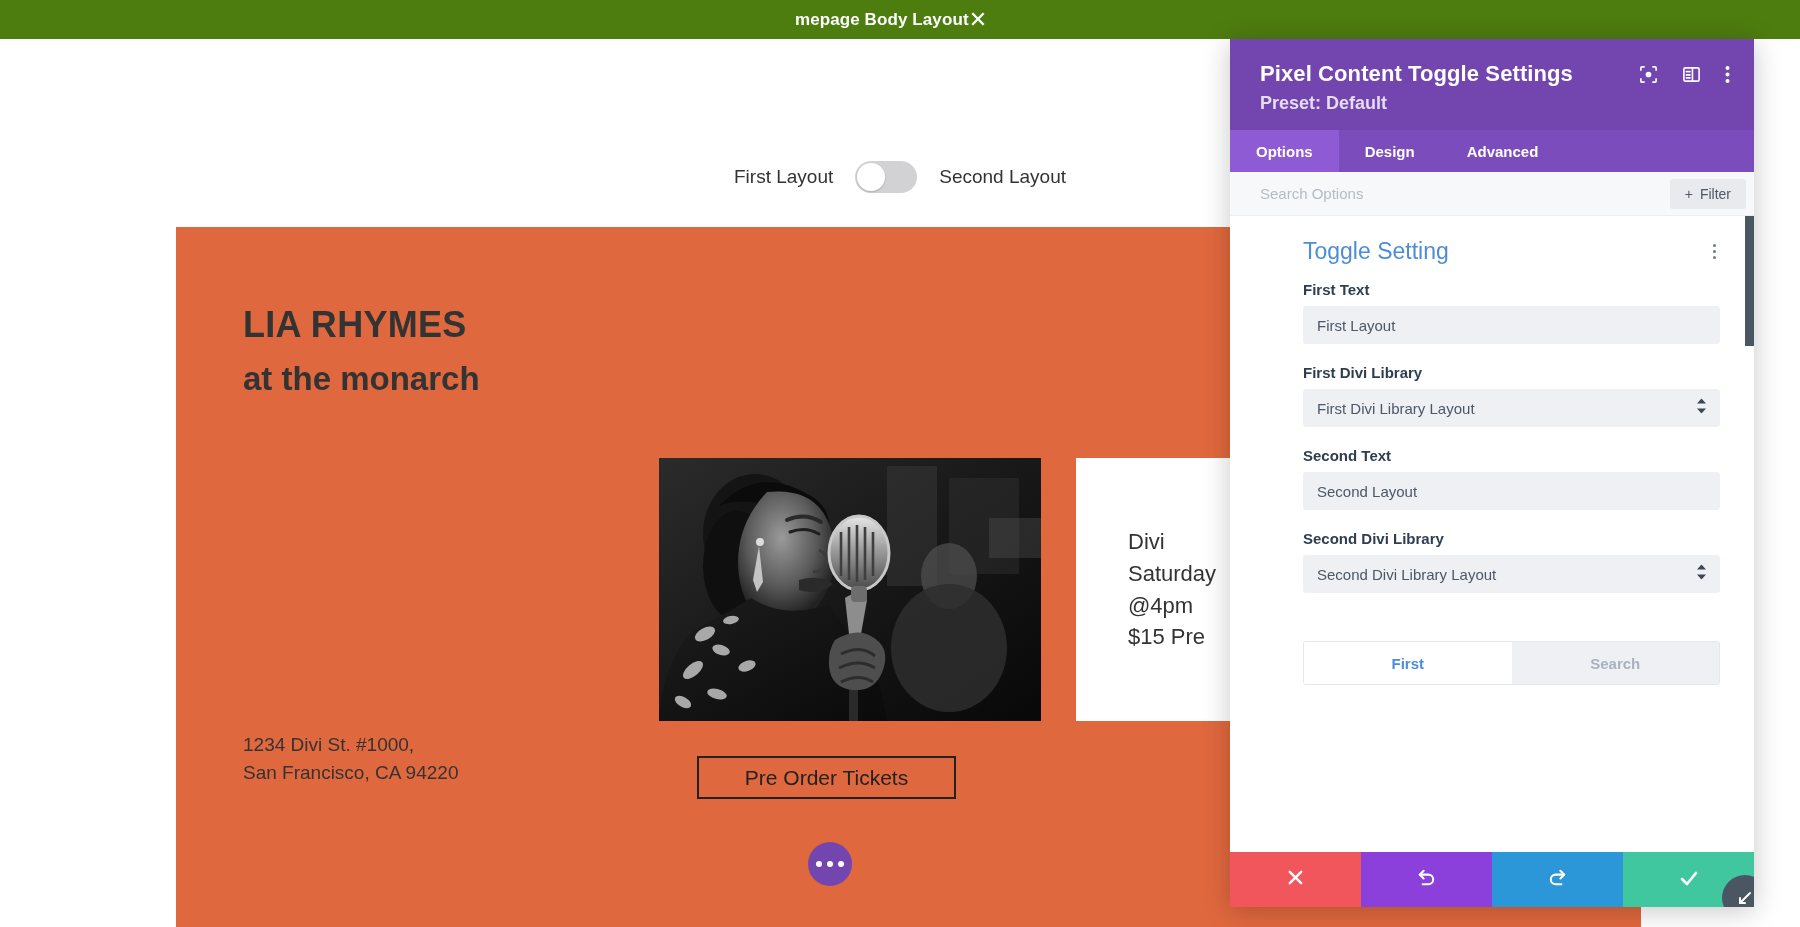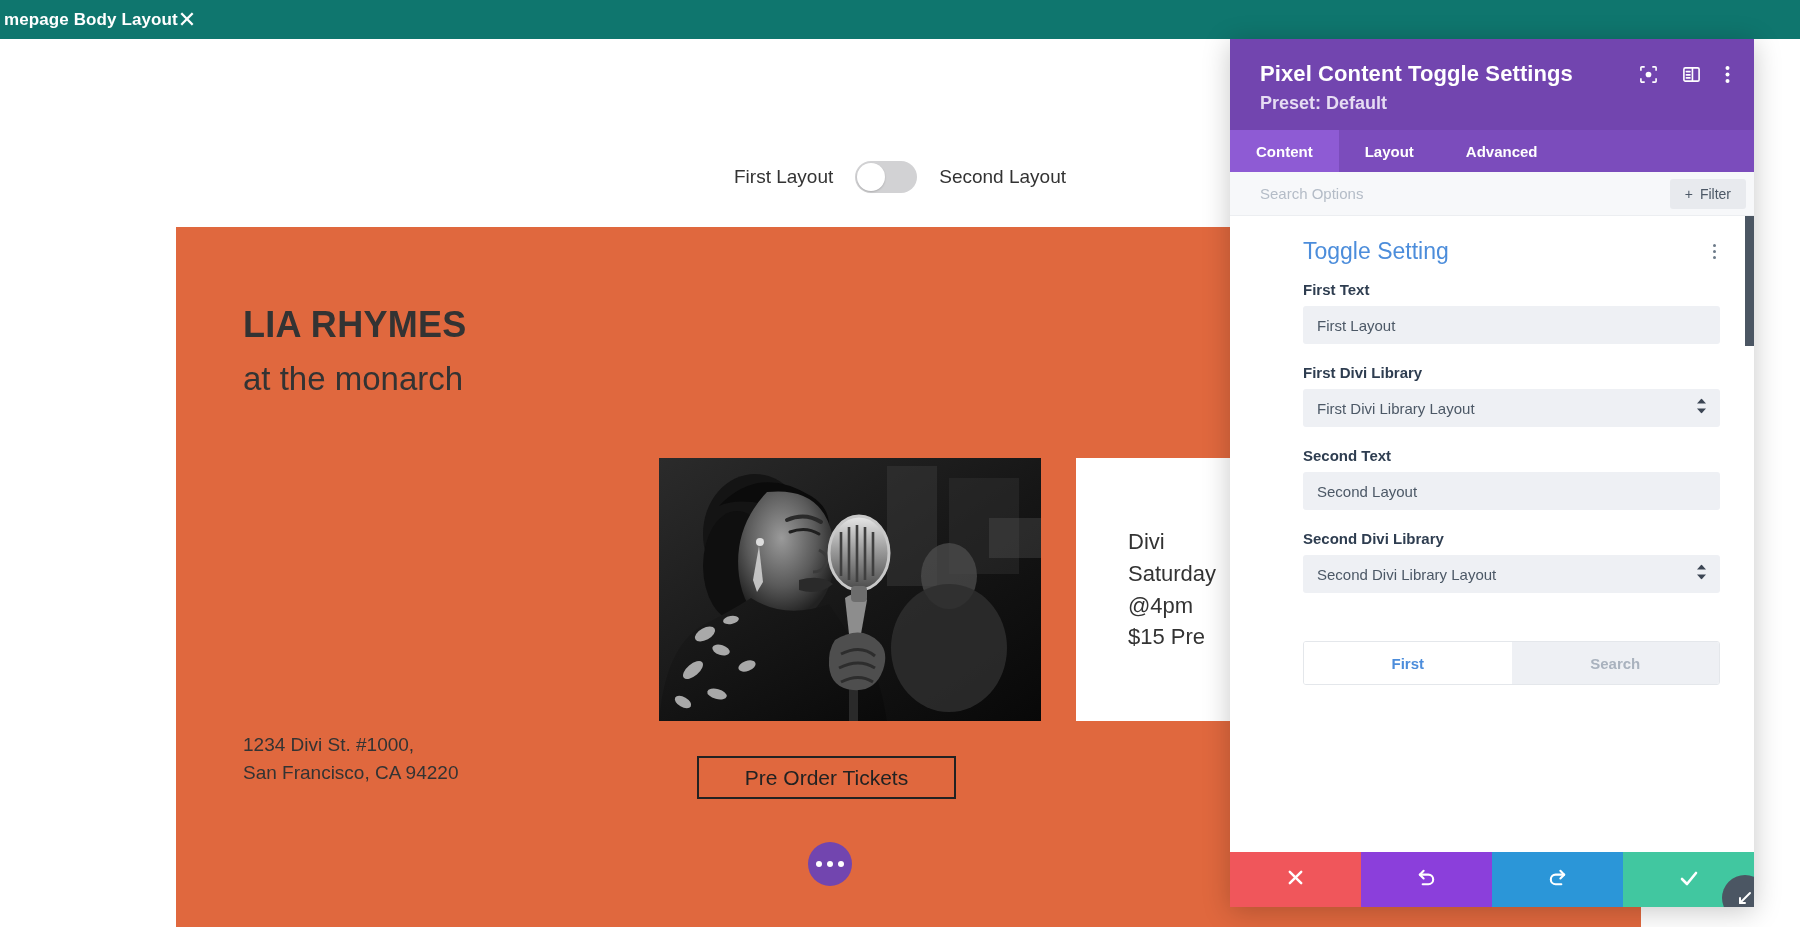--- a/index.html
+++ b/index.html
@@ -8,23 +8,23 @@
     width: 1800px; height: 927px;
     overflow: hidden;
     font-family: "Liberation Sans", sans-serif;
     background: #ffffff;
   }
 
   
   .topbar {
     position: absolute; top: 0; left: 0;
     width: 1800px; height: 39px;
-    background: #0f766e;
+    background: #4d7c0f;
     display: flex; align-items: center;
-    justify-content: flex-start;
+    justify-content: center;
     z-index: 40;
   }
   .topbar-title {
     color: #ffffff;
     font-size: 17px;
     font-weight: bold;
     margin-left: 0px;
     padding-left: 4px;
     letter-spacing: .1px;
     white-space: nowrap;
@@ -87,21 +87,21 @@
     overflow: hidden;
   }
   .hero-title {
     position: absolute; left: 67px; top: 78px;
     font-size: 36px; font-weight: bold;
     color: #333333; letter-spacing: .3px;
     line-height: 1.1;
   }
   .hero-sub {
     position: absolute; left: 67px; top: 133px;
-    font-size: 33px; font-weight: normal;
+    font-size: 33px; font-weight: bold;
     color: #333333; line-height: 1.15;
   }
   .hero-address {
     position: absolute; left: 67px; top: 504px;
     font-size: 19px; color: #333333;
     line-height: 1.45; white-space: pre-line;
   }
 
   
   .photo {
@@ -448,22 +448,22 @@
         <svg width="5" height="19" viewBox="0 0 5 19">
           <circle cx="2.5" cy="3" r="2" fill="#ffffff"></circle>
           <circle cx="2.5" cy="9.5" r="2" fill="#ffffff"></circle>
           <circle cx="2.5" cy="16" r="2" fill="#ffffff"></circle>
         </svg>
       </span>
     </div>
   </div>
 
   <div class="tabs">
-    <div class="tab active">Content</div>
-    <div class="tab">Layout</div>
+    <div class="tab active">Options</div>
+    <div class="tab">Design</div>
     <div class="tab">Advanced</div>
   </div>
 
   <div class="searchbar">
     <input class="search-input" type="text" placeholder="Search Options" style="">
     <button class="filter-btn">
       <span>+</span>
       <span>Filter</span>
     </button>
   </div>

